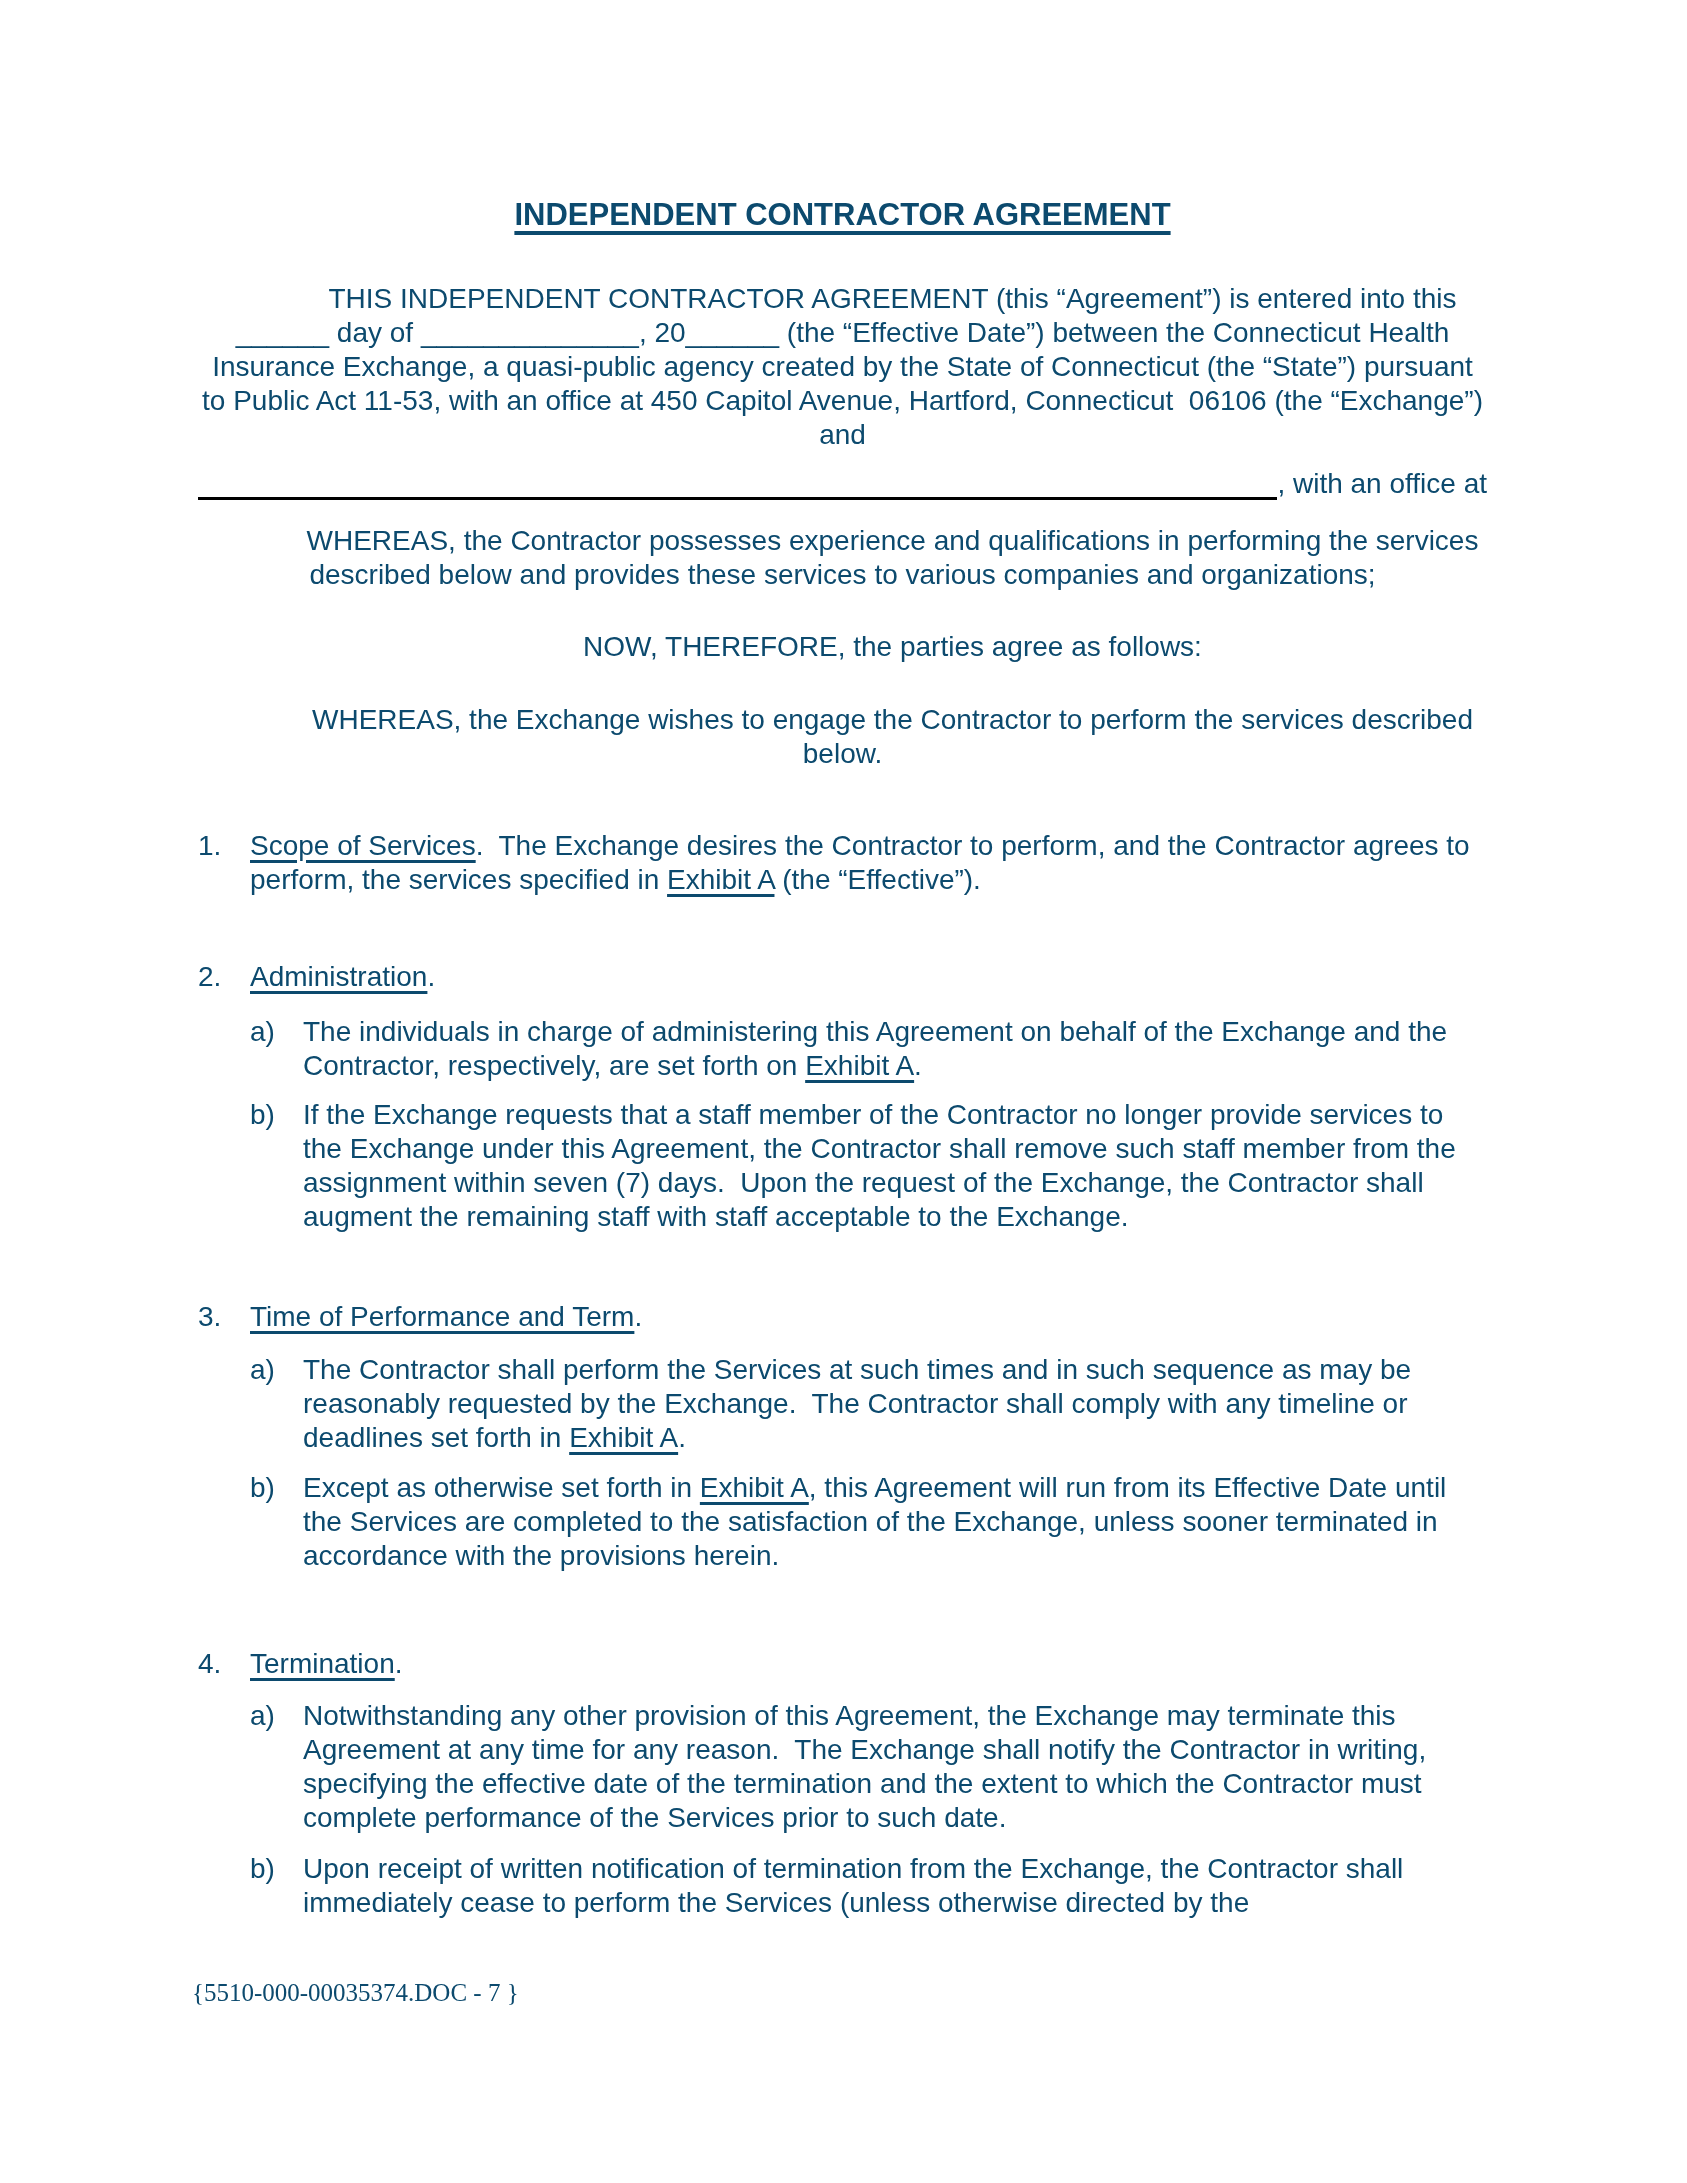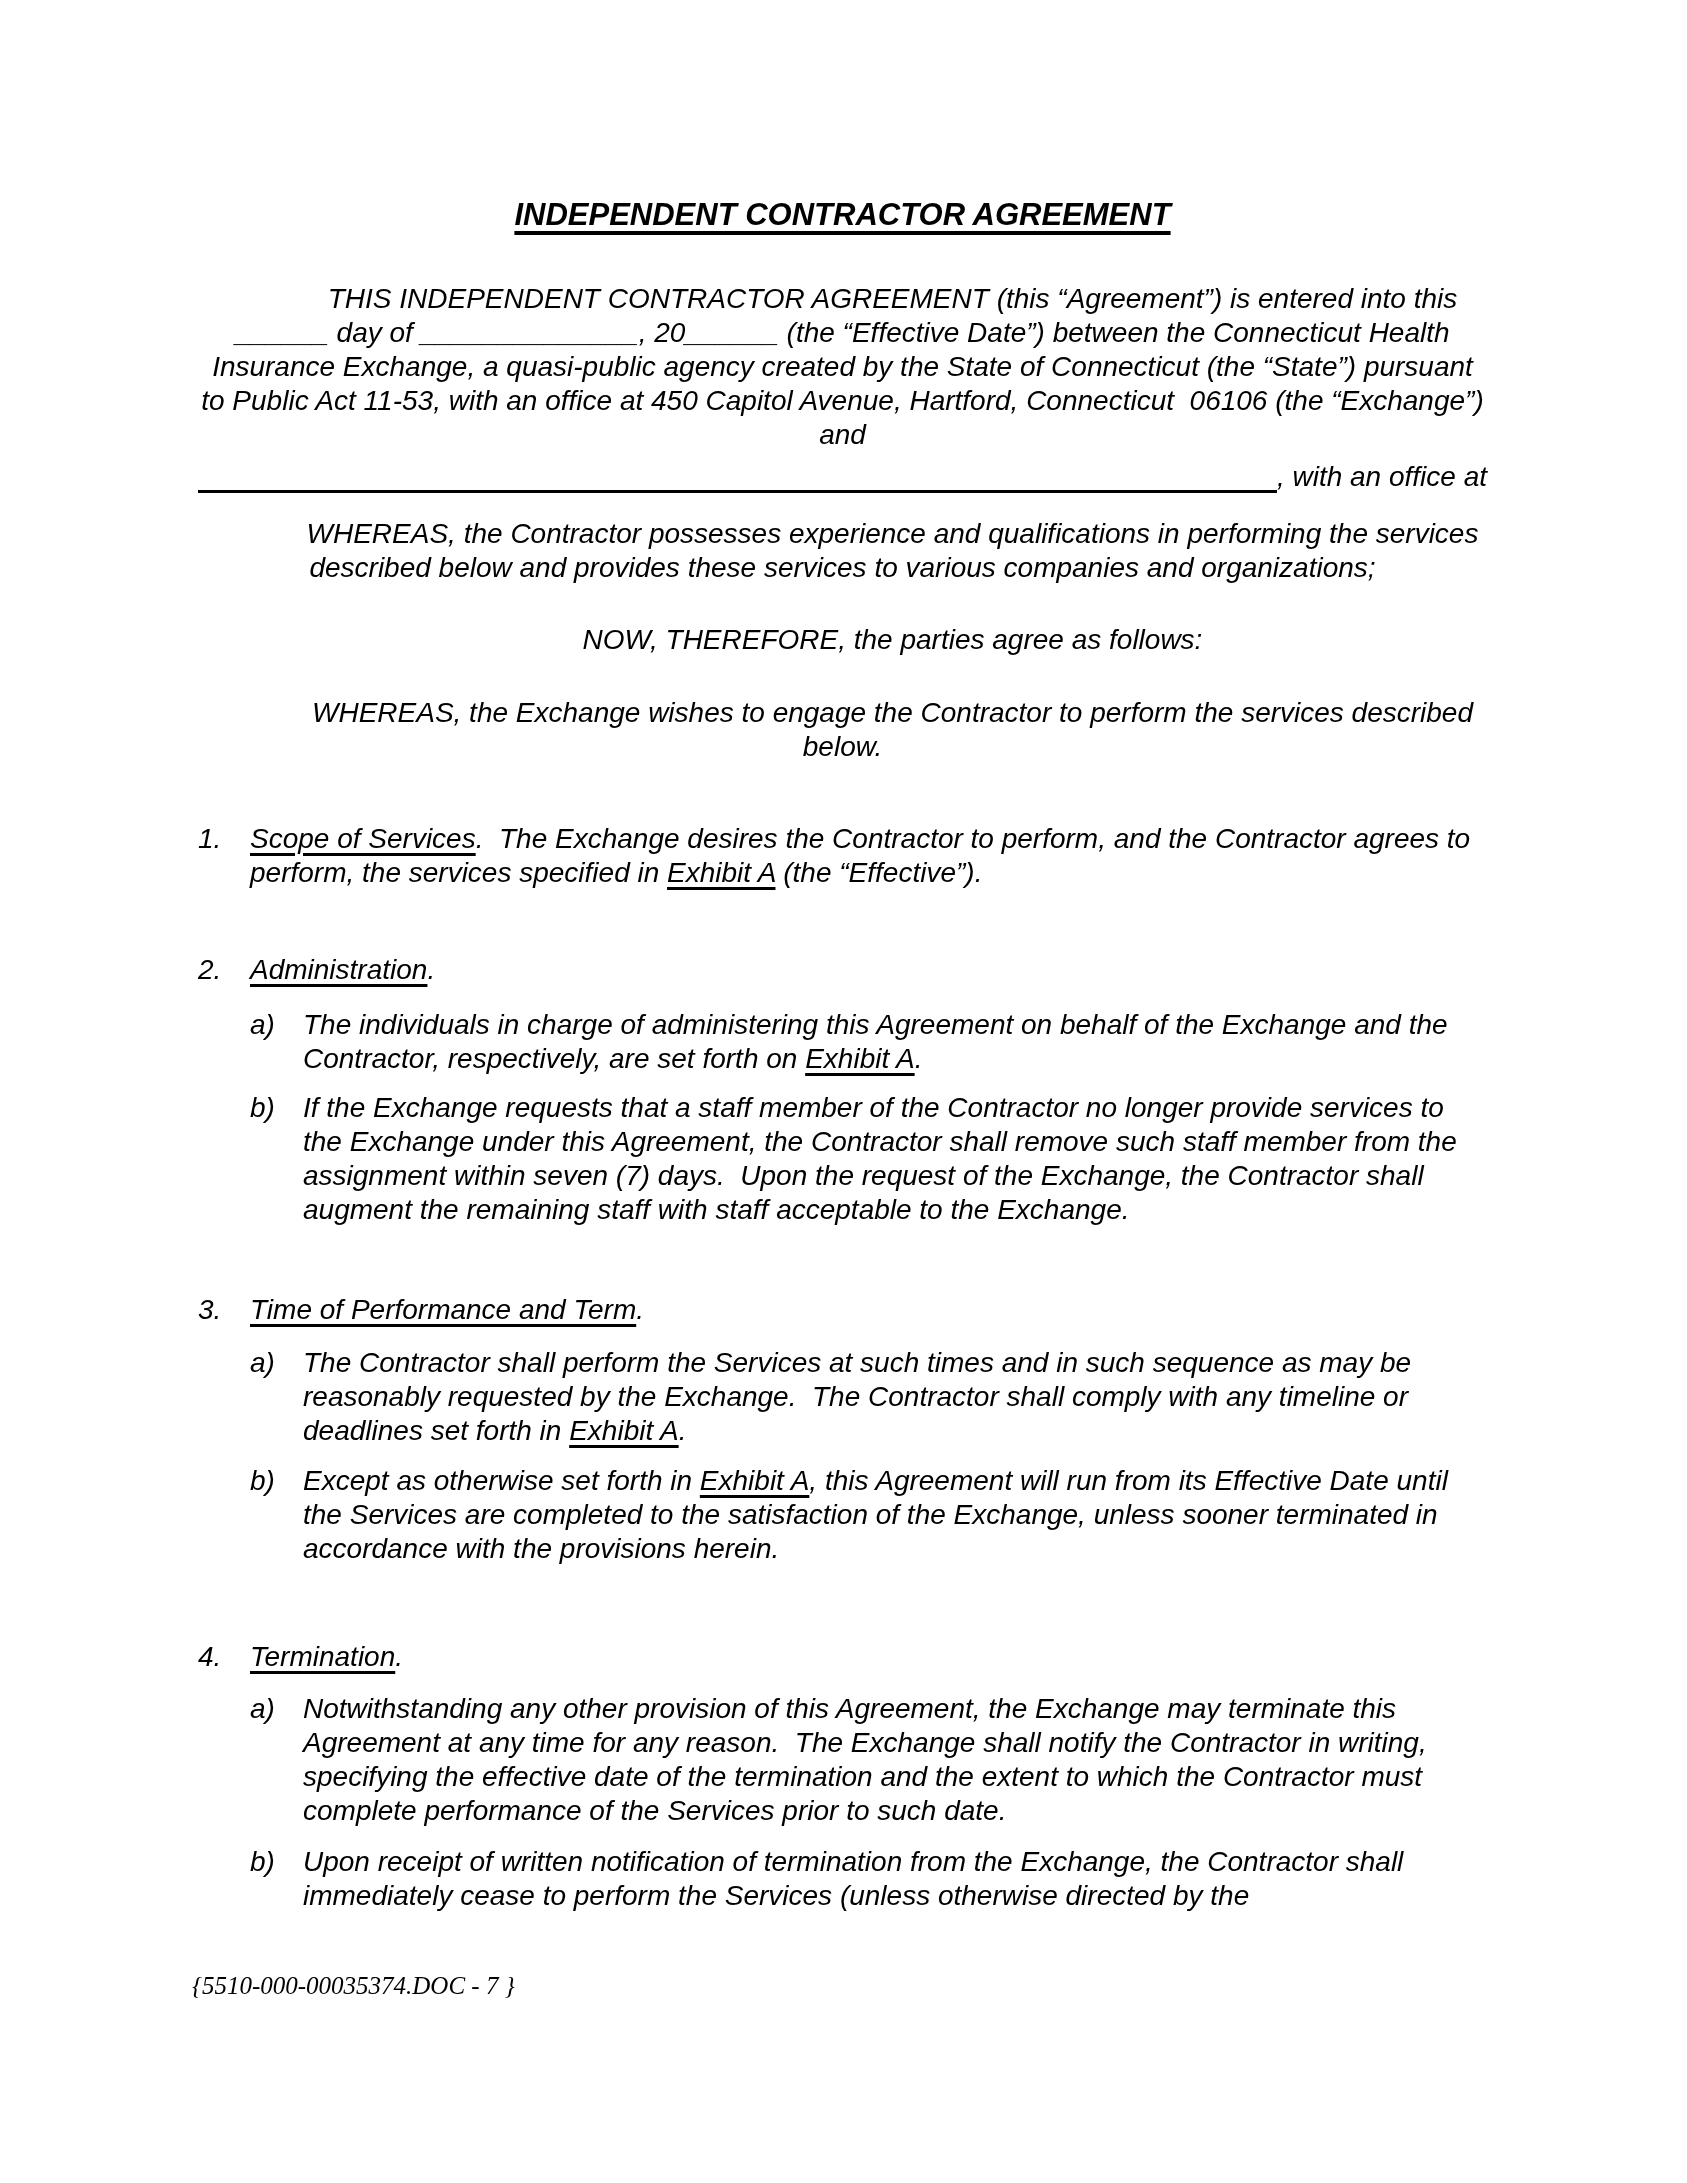--- a/index.html
+++ b/index.html
@@ -5,22 +5,21 @@
   html, body { margin: 0; padding: 0; background: #fff; }
   .page {
     position: relative;
     width: 1627px;
     height: 2184px;
     background: #ffffff;
     overflow: hidden;
     font-family: "Liberation Sans", sans-serif;
     font-size: 28px;
     line-height: 34px;
-    color: #000000;
-    font-style: italic;
+    color: #0c4a6e;
   }
   .content {
     position: absolute;
     left: 198px;
     top: 0;
     width: 1289px;
     padding-top: 196px;
   }
   .title {
     margin: 0;
@@ -32,21 +31,21 @@
     text-decoration-thickness: 3.5px;
     text-underline-offset: 6.1px;
     white-space: pre-wrap;
   }
   .p { margin: 0; white-space: pre-wrap; }
   .indent { text-indent: 100px; text-align: center; }
   .p1 { margin-top: 49px; }
   .fill-row { display: flex; height: 37px; }
   .fill-row .fill { flex: 1 1 auto; height: 32px; border-bottom: 3.5px solid #000; }
   .fill-row .suffix { flex: 0 0 auto; line-height: 37px; white-space: pre; }
-  .row1 { margin-top: 6px; }
+  .row1 { margin-top: 13px; }
   .row2 { margin-top: 0; }
   .row2 .suffix { padding-left: 12.2px; }
   .w1 { margin-top: 22px; }
   .w2 { margin-top: 39px; }
   .now { margin-top: 38px; }
   .sec { display: flex; }
   .sec .num { flex: 0 0 52px; }
   .sec .sec-body { flex: 1 1 auto; white-space: pre-wrap; }
   .sub { display: flex; margin-left: 52px; }
   .sub .letter { flex: 0 0 53px; }

